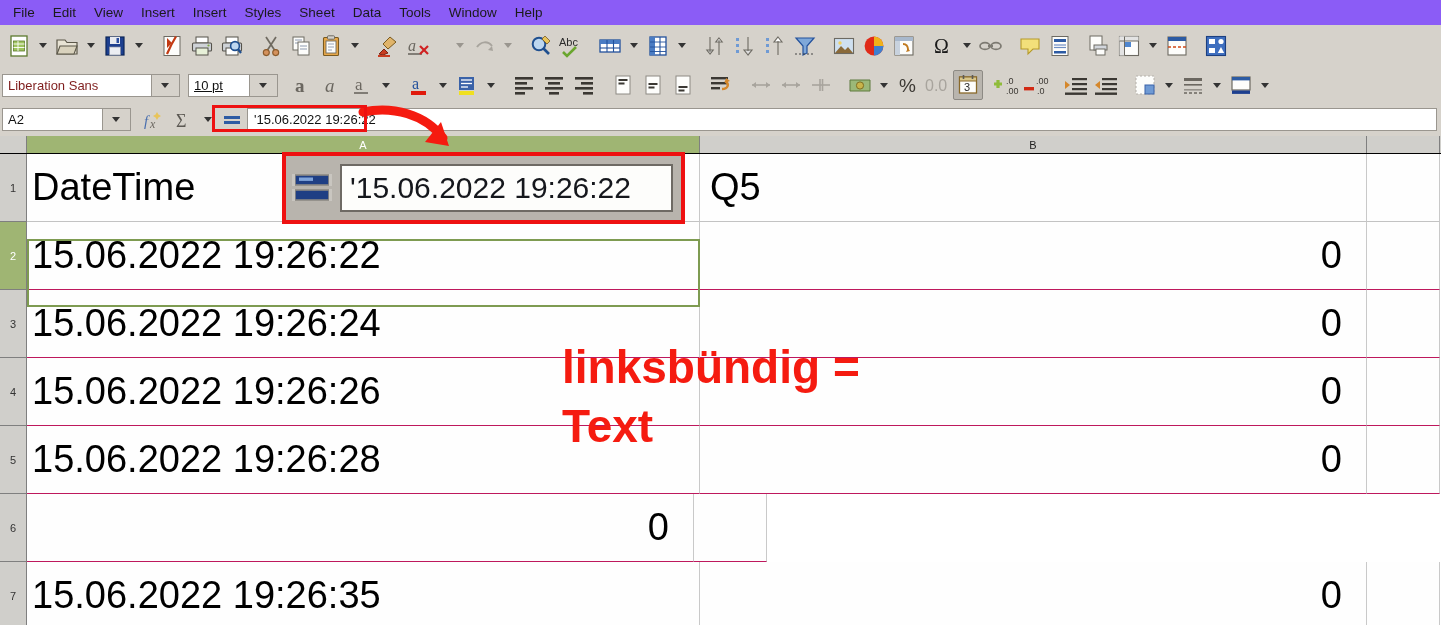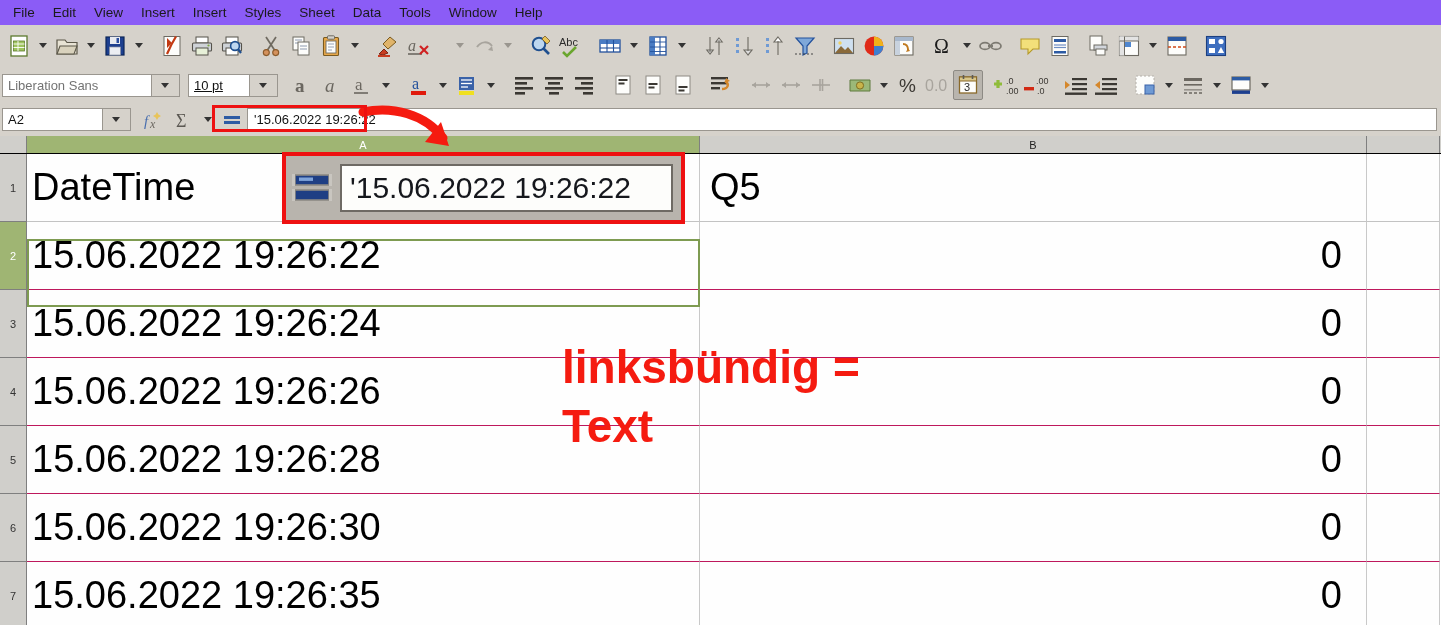--- a/index.html
+++ b/index.html
@@ -437,21 +437,21 @@
         <circle cx="17" cy="7.5" r="2.6" fill="#fff"></circle>
         <rect x="5" y="14" width="6" height="5" fill="#fff"></rect>
         <path d="M17 13l3.2 6h-6.4z" fill="#fff"></path>
       </svg>
     </div>
 
   </div>
 
   <div class="toolbar2">
 
-    <div style="width:150px;height:23px;background:#fff;border:1px solid #9a968f;display:flex;align-items:center;padding-left:5px;box-sizing:border-box;font-size:13px;color:#737373;">Liberation Sans</div>
+    <div style="width:150px;height:23px;background:#fff;border:1px solid #9a968f;display:flex;align-items:center;padding-left:5px;box-sizing:border-box;font-size:13px;color:#7f1d1d;">Liberation Sans</div>
     <div style="width:28px;height:23px;background:#d6d2cb;border:1px solid #9a968f;border-left:none;display:flex;align-items:center;justify-content:center;box-sizing:border-box;">
         <div class="caret"></div>
       </div>
 
     <div style="width:8px;"></div>
 
     <div style="width:62px;height:23px;background:#fff;border:1px solid #9a968f;display:flex;align-items:center;padding-left:5px;box-sizing:border-box;font-size:13px;color:#111;text-decoration:underline;">10 pt</div>
     <div style="width:28px;height:23px;background:#d6d2cb;border:1px solid #9a968f;border-left:none;display:flex;align-items:center;justify-content:center;box-sizing:border-box;">
         <div class="caret"></div>
       </div>
@@ -776,21 +776,20 @@
 
       <div class="row">
         <div class="rh">5</div>
         <div class="cell a">15.06.2022 19:26:28</div>
         <div class="cell b">0</div>
         <div class="cell c"></div>
       </div>
 
       <div class="row">
         <div class="rh">6</div>
-        <div class="cell a">15.06.2022 19:26:30</div>
         <div class="cell b">0</div>
         <div class="cell c"></div>
       </div>
 
       <div class="row">
         <div class="rh">7</div>
         <div class="cell a">15.06.2022 19:26:35</div>
         <div class="cell b">0</div>
         <div class="cell c"></div>
       </div>

